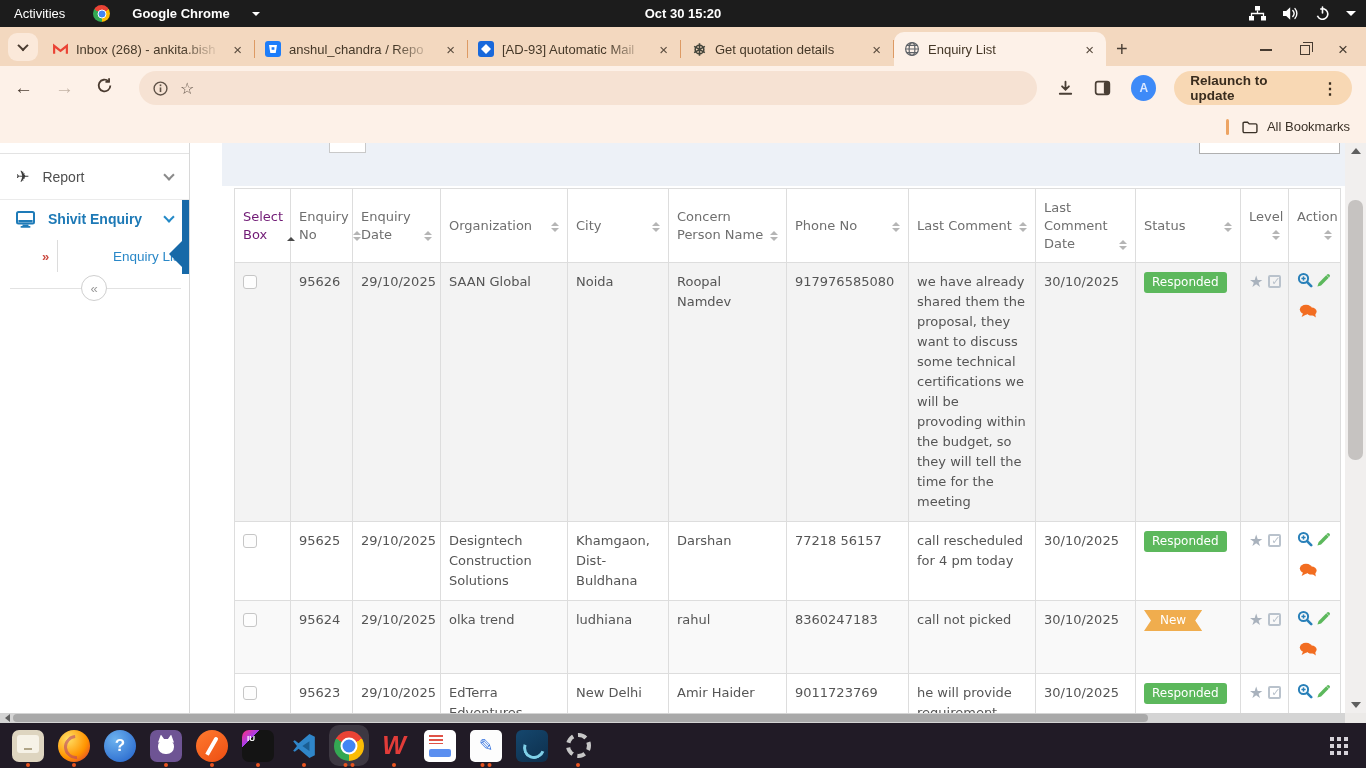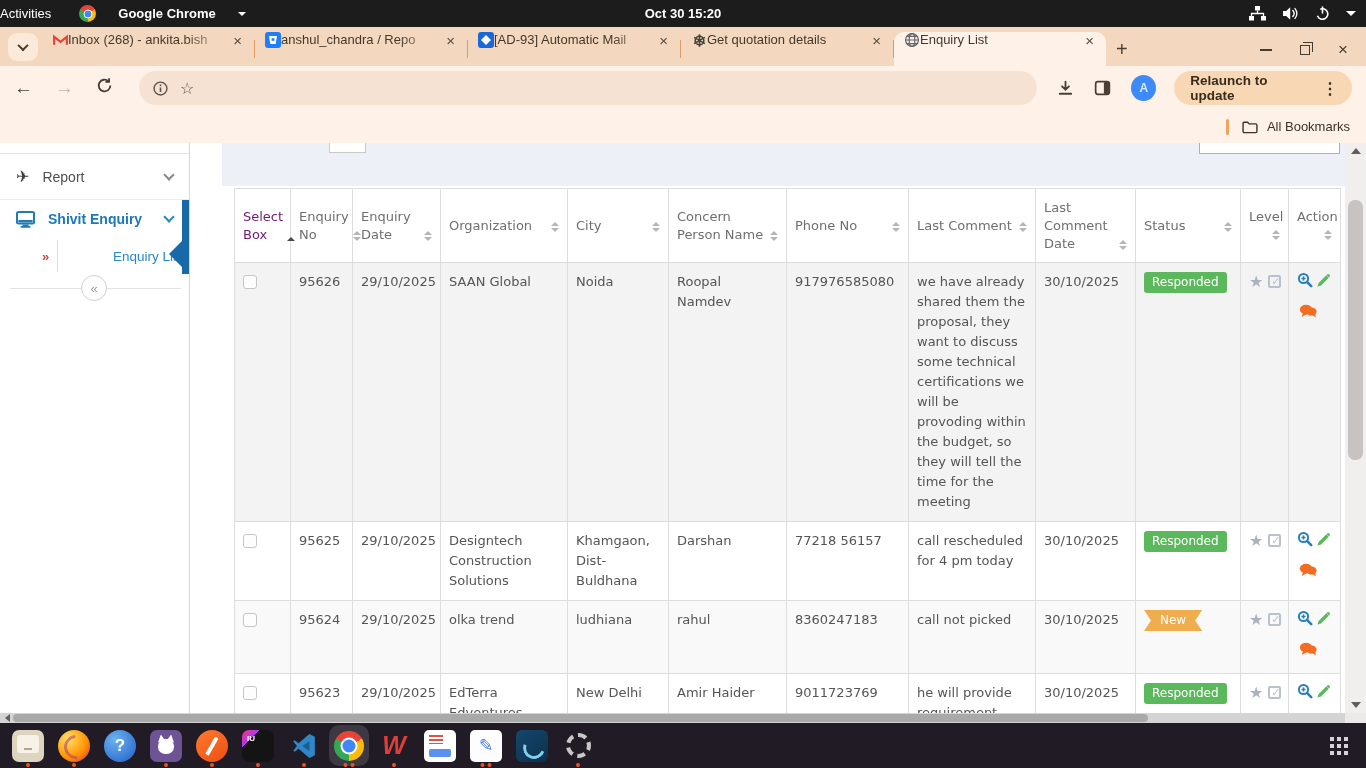--- a/index.html
+++ b/index.html
@@ -3,42 +3,42 @@
 <meta charset="utf-8">
 <style>
   * { margin:0; padding:0; box-sizing:border-box; }
   html,body { width:1366px; height:768px; overflow:hidden; }
   body { font-family:"Liberation Sans", sans-serif; background:#fff; position:relative; }
   #screen { position:absolute; inset:0; width:1366px; height:768px; }
 
   
   .sysbar { position:absolute; left:0; top:0; width:1366px; height:27px; background:#1c1c1c; color:#fff;
             display:flex; align-items:center; font-size:13px; }
-  .sys-left { display:flex; align-items:center; gap:28px; }
+  .sys-left { display:flex; align-items:center; gap:28px; padding-left:14px; }
   .activities { cursor:default; }
   .appmenu { display:flex; align-items:center; gap:22px; font-weight:bold; }
   .sys-clock { position:absolute; left:50%; transform:translateX(-50%); font-weight:bold; }
   .sys-tray { position:absolute; right:10px; display:flex; align-items:center; gap:16px; }
   .caret-down { width:0; height:0; border-left:5px solid transparent; border-right:5px solid transparent; border-top:5px solid #fff; display:inline-block; }
 
   
   .chrome-logo { border-radius:50%; background:conic-gradient(from -60deg,#ea4335 0 120deg,#fbbc05 0 240deg,#34a853 0 360deg); position:relative; }
   .chrome-logo::after { content:""; position:absolute; left:50%; top:50%; transform:translate(-50%,-50%); background:#4285f4; border:2.5px solid #fff; border-radius:50%; }
   .chrome-logo.sm { width:17px; height:17px; }
   .chrome-logo.sm::after { width:7px; height:7px; border-width:1.5px; }
   .chrome-logo.lg { width:30px; height:30px; }
   .chrome-logo.lg::after { width:13px; height:13px; }
 
   
   .tabstrip { position:absolute; left:0; top:27px; width:1366px; height:39px; background:#f3d8bf;
               display:flex; align-items:flex-end; }
   .tab-search { width:30px; height:28px; margin:0 4px 5px 8px; border-radius:9px; background:#fbe9da;
                 display:flex; align-items:center; justify-content:center; }
   .tab-search .chev { width:8px; height:8px; border-right:2px solid #4a3b30; border-bottom:2px solid #4a3b30; transform:rotate(45deg) translate(-1px,-1px); }
-  .tab { width:212px; height:34px; display:flex; align-items:flex-start; padding:0 10px; font-size:13px; color:#453828; position:relative; }
+  .tab { width:212px; height:34px; display:flex; align-items:center; gap:8px; padding:0 10px; font-size:13px; color:#453828; position:relative; }
   .tab.active { background:#fdf1e8; border-radius:10px 10px 0 0; }
   .tab-fav { width:16px; height:16px; flex:0 0 16px; display:flex; align-items:center; justify-content:center; }
   .tab-title { flex:1; white-space:nowrap; overflow:hidden; }
   .tab-title.fade { -webkit-mask-image:linear-gradient(90deg,#000 72%,transparent 98%); mask-image:linear-gradient(90deg,#000 72%,transparent 98%); }
   .tab-close { font-size:15px; color:#5a4c3f; padding:0 2px; }
   .tab-sep { width:1px; height:18px; background:#dd9a64; margin-bottom:8px; }
   .newtab { font-size:20px; color:#4a3f35; margin:0 0 8px 10px; line-height:18px; }
   .wincontrols { margin-left:auto; display:flex; align-items:center; gap:28px; padding:0 18px 10px 0; color:#463b30; }
   .wc-min { width:12px; height:2px; background:#463b30; }
   .wc-restore { width:10px; height:10px; border:1.6px solid #463b30; position:relative; }

